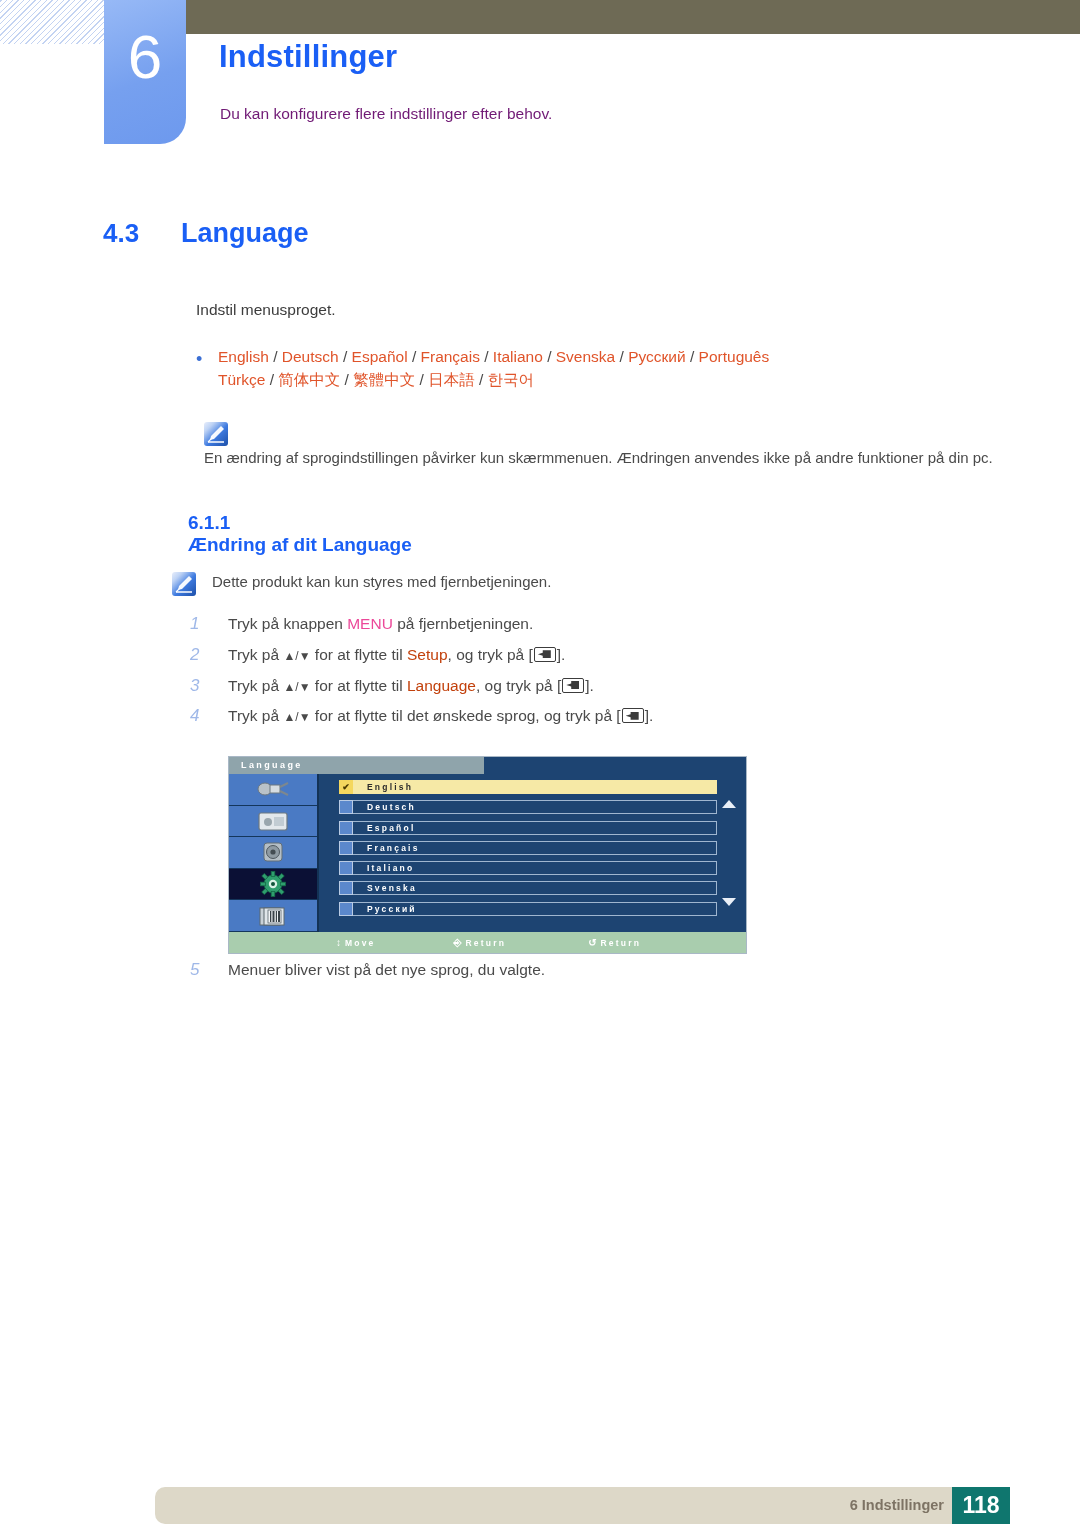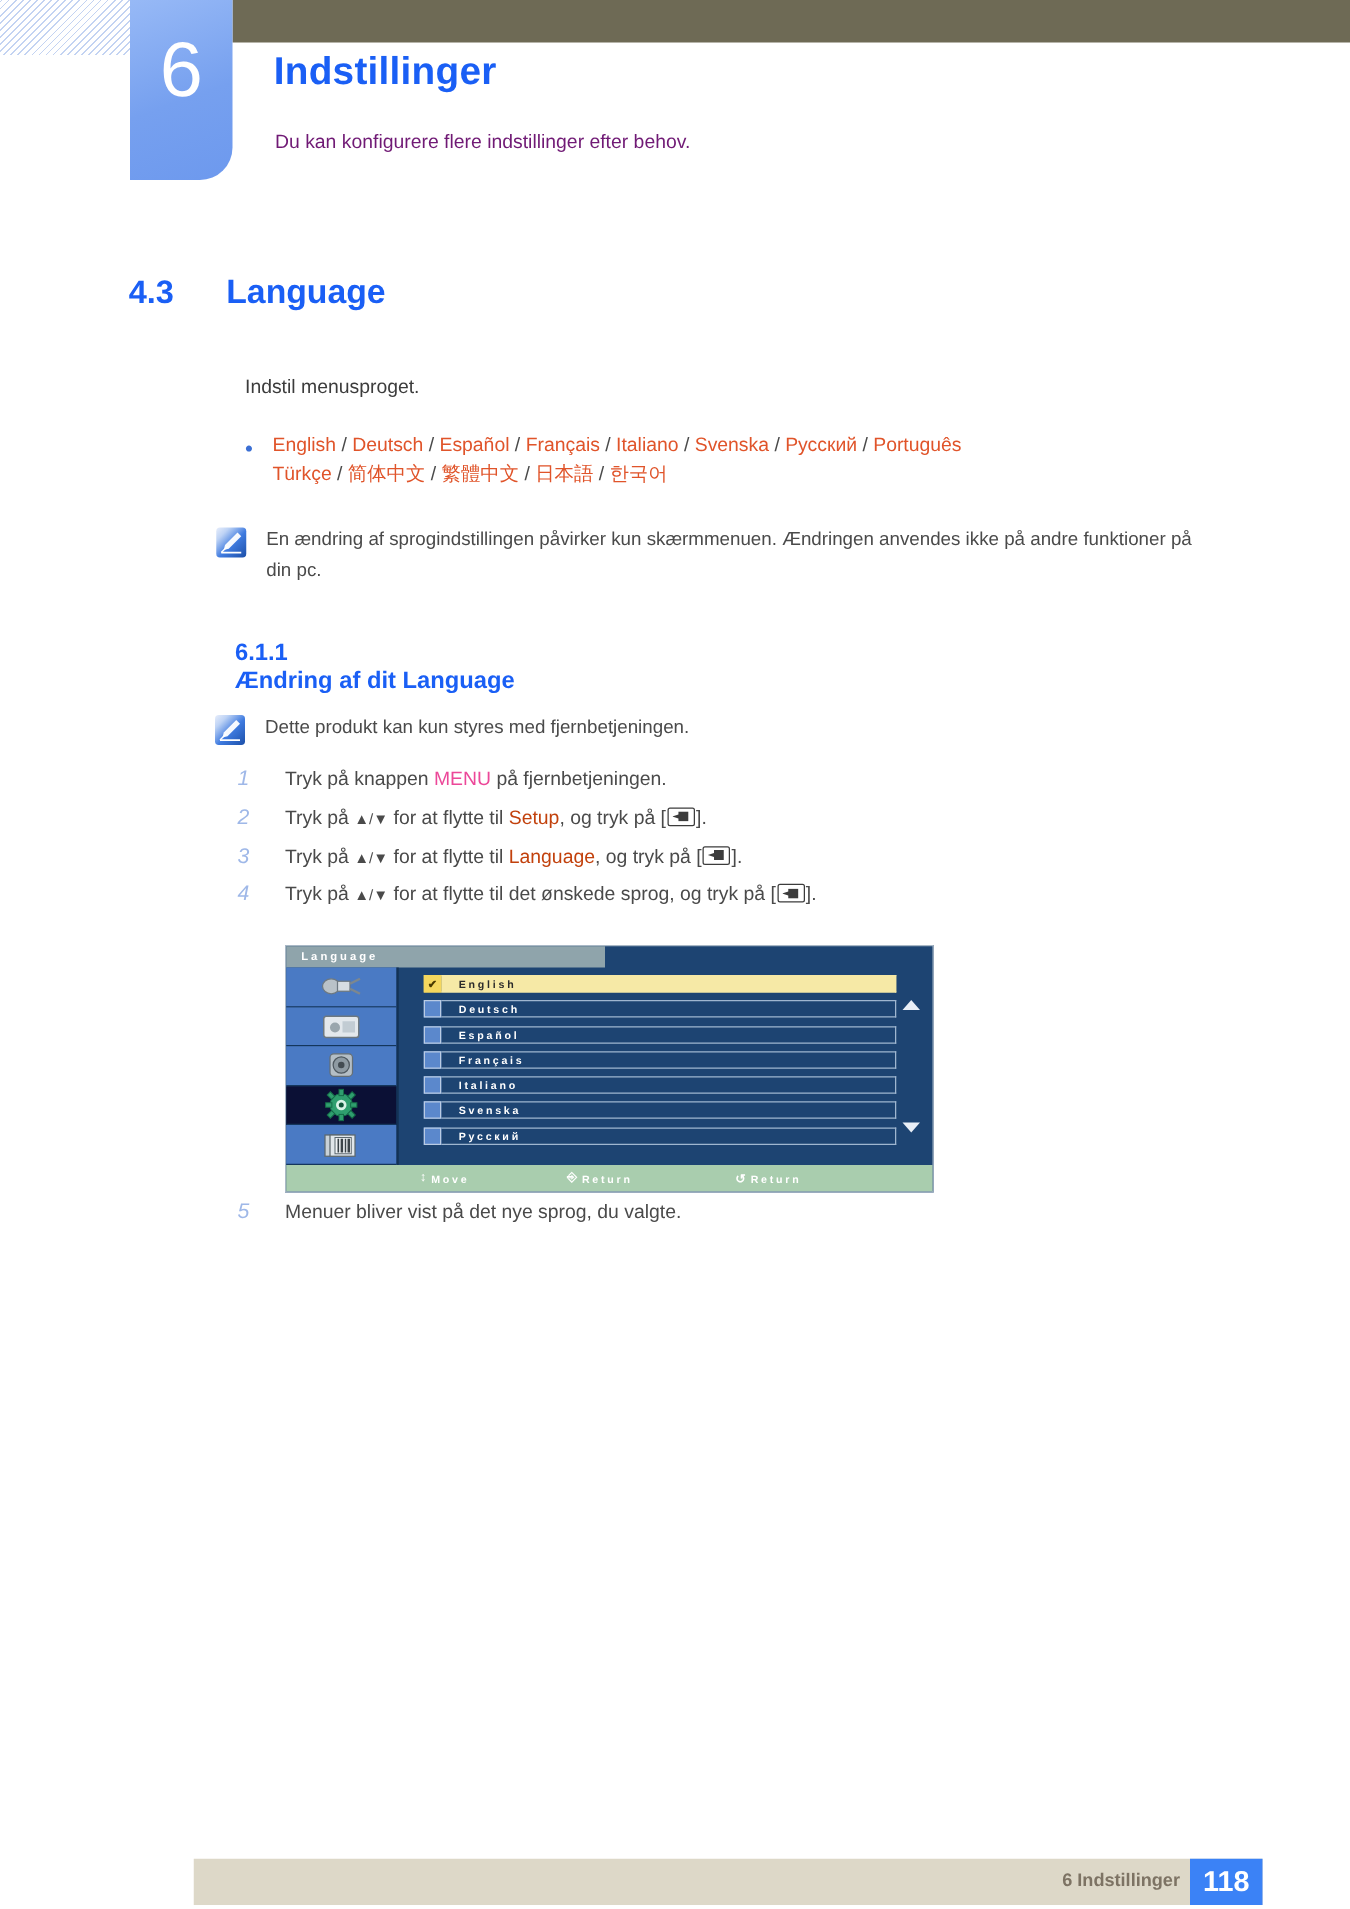--- a/index.html
+++ b/index.html
@@ -301,33 +301,34 @@
   .osd-foot-item.enter { margin-left: 78px; }
   .osd-foot-item.ret { margin-left: 82px; }
   .foot-gl { margin-right: 4px; display: inline-block; font-size: 10px; letter-spacing: 0; }
 
   
   .page-footer {
     position: absolute;
     left: 155px; top: 1487px;
     width: 855px; height: 37px;
     background: #ddd8c8;
+    border-radius: 10px;
   }
   .footer-label {
     position: absolute;
     right: 66px; top: 10px;
     font-size: 14.5px;
     font-weight: bold;
     color: #7d7364;
   }
   .page-num {
     position: absolute;
     right: 0px; top: 0px;
     width: 58px; height: 37px;
-    background: #3b82f6;
+    background: #0f766e;
     color: #ffffff;
     font-size: 23px;
     font-weight: bold;
     text-align: center;
     line-height: 37px;
   }
 </style>
 </head>
 <body>
 
@@ -342,21 +343,21 @@
   <span class="h1-text">Language</span>
 </div>
 
 <div class="body-text" style="left:196px; top:298px;">Indstil menusproget.</div>
 
 <div class="lang-bullet-row">
   <span class="lang-bullet-dot">•</span>
   <span class="lang-list" id="lang-list"><span class="ln">English</span><span class="sep"> / </span><span class="ln">Deutsch</span><span class="sep"> / </span><span class="ln">Español</span><span class="sep"> / </span><span class="ln">Français</span><span class="sep"> / </span><span class="ln">Italiano</span><span class="sep"> / </span><span class="ln">Svenska</span><span class="sep"> / </span><span class="ln">Русский</span><span class="sep"> / </span><span class="ln">Português</span><br><span class="ln">Türkçe</span><span class="sep"> / </span><span class="ln">简体中文</span><span class="sep"> / </span><span class="ln">繁體中文</span><span class="sep"> / </span><span class="ln">日本語</span><span class="sep"> / </span><span class="ln">한국어</span></span>
 </div>
 
-<div class="note-row" style="left:173px; top:420px; width:790px;">
+<div class="note-row" style="left:204px; top:420px; width:790px;flex-direction:column;">
   <span class="note-icon">
     <svg width="24" height="24" viewBox="0 0 24 24">
       <path d="M17 4 L20 7 L10 17 L6 18 L7 14 Z" fill="#ffffff" opacity="0.95"></path>
       <path d="M4 20 L20 20" stroke="#ffffff" stroke-width="1.4" fill="none"></path>
       <path d="M4 20 L9 15" stroke="#ffffff" stroke-width="1.1" fill="none"></path>
     </svg>
   </span>
   <span class="note-text">En ændring af sprogindstillingen påvirker kun skærmmenuen. Ændringen anvendes ikke på andre funktioner på din pc.</span>
 </div>
 

